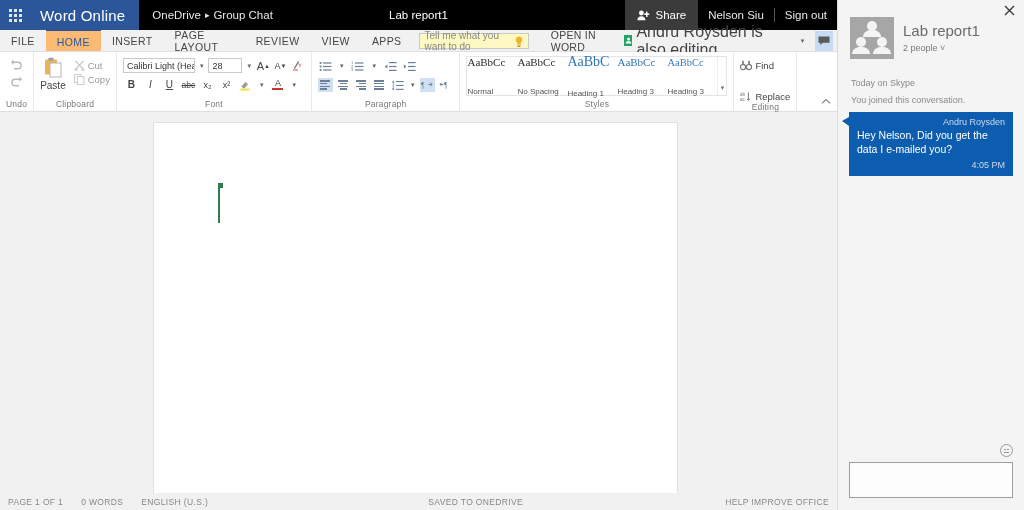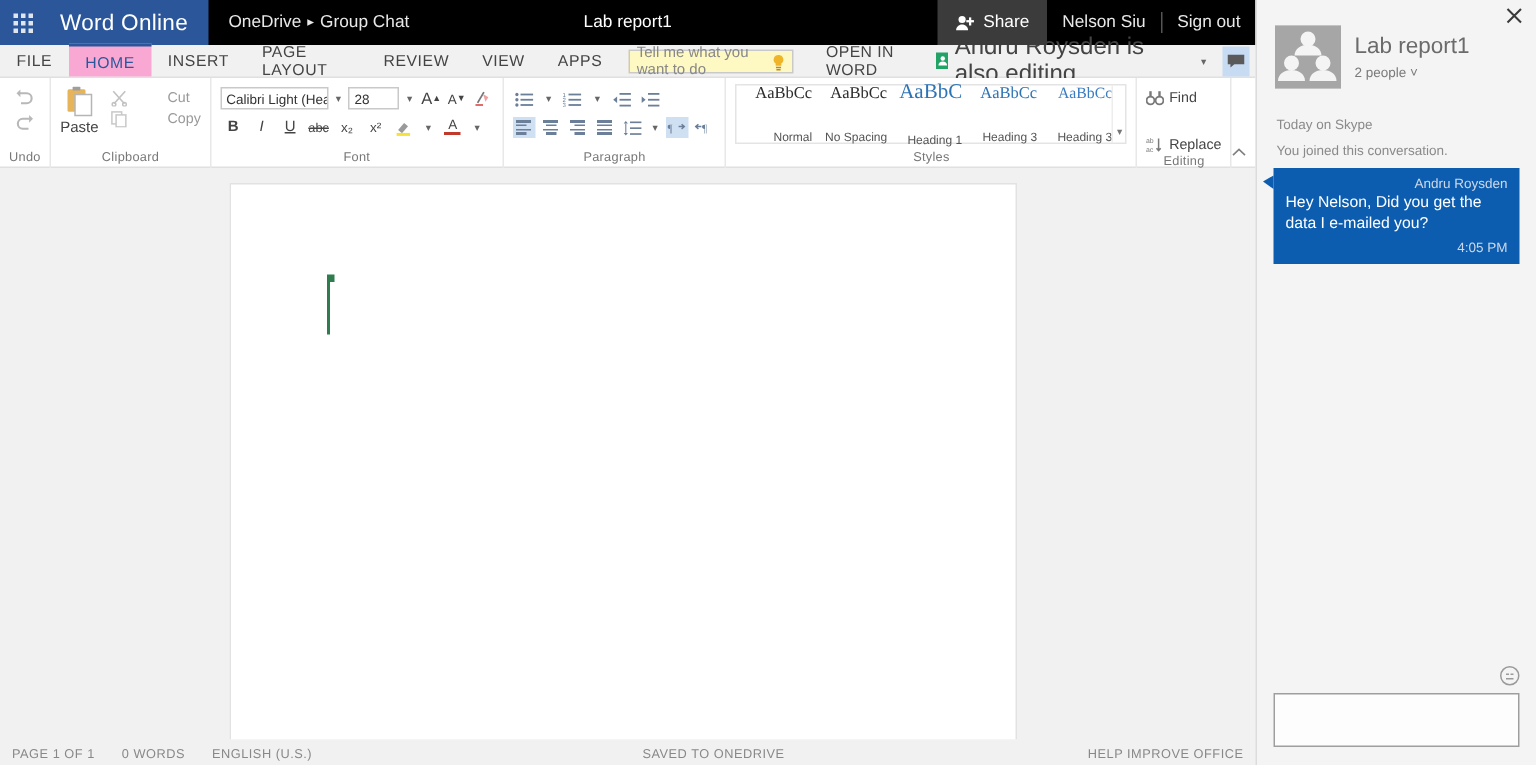--- a/index.html
+++ b/index.html
@@ -29,21 +29,21 @@
                gap: 5px; padding: 0 12px; font-size: 11.5px; }
   .share-btn svg { display: block; }
   .suite-link { color: #e8e8e8; font-size: 11.5px; padding: 0 10px; }
   .vdiv { width: 1px; height: 14px; background: #555; }
 
   
   .tabrow { height: 22px; background: #f1f1f1; display: flex; align-items: stretch;
             border-bottom: 1px solid #e0e0e0; position: relative; }
   .tab { font-size: 10.5px; color: #444; padding: 0 11px; display: flex; align-items: center;
          letter-spacing: .4px; }
-  .tab.active { background: #f9a8d4; color: #2b579a; border-top: 2px solid #2b579a;
+  .tab.active { background: #fdba74; color: #2b579a; border-top: 2px solid #2b579a;
                 margin-top: -1px; padding-top: 1px; }
   .tellme { width: 140px; height: 16px; background: #fef9c3; border: 1px solid #c9c9c9;
             margin: 3px 0 0 6px; display: flex; align-items: center; padding: 0 5px;
             font-size: 10px; color: #888; position: relative; }
   .bulb { position: absolute; right: 4px; top: 2px; }
   .openword { font-size: 10.5px; color: #444; display: flex; align-items: center;
               padding: 0 10px; margin-left: 12px; letter-spacing: .3px; }
   .coedit { margin-left: auto; display: flex; align-items: center; gap: 4px; padding-right: 4px; }
   .coedit-txt { font-size: 16px; color: #444; }
   .person-badge { width: 11px; height: 11px; background: #21a366; display: inline-flex;
@@ -54,21 +54,21 @@
   
   .ribbon { height: 60px; background: #fff; border-bottom: 1px solid #e0e0e0;
             display: flex; align-items: stretch; position: relative; }
   .grp { display: flex; flex-direction: column; align-items: center; justify-content: space-between;
          padding: 3px 6px 0 6px; border-right: 1px solid #e8e8e8; height: 60px; }
   .grp-body { display: flex; align-items: flex-start; gap: 2px; flex: 1; padding-top: 1px; }
   .grp-label { font-size: 8.5px; color: #777; padding-bottom: 3px; letter-spacing: .2px; }
   .btn { display: flex; align-items: center; justify-content: center; color: #5a5a5a; }
   .icol { display: flex; flex-direction: column; gap: 3px; }
   .irow { display: flex; align-items: center; gap: 3px; }
-  .lbl-sm { font-size: 9.5px; color: #9a9a9a; margin-left: 24px; }
+  .lbl-sm { font-size: 9.5px; color: #9a9a9a; }
   .lbl-dk { font-size: 9.5px; color: #444; }
   .paste-col { display: flex; flex-direction: column; align-items: center; gap: 1px; }
   .paste-lbl { font-size: 10px; color: #444; }
 
   .fontname { width: 72px; height: 15px; border: 1px solid #c9c9c9; background: #fff;
               font-size: 9px; color: #333; display: flex; align-items: center; padding: 0 3px;
               overflow: hidden; white-space: nowrap; }
   .fontsize { width: 34px; height: 15px; border: 1px solid #c9c9c9; background: #fff;
               font-size: 9px; color: #333; display: flex; align-items: center; padding: 0 3px; }
   .caret { font-size: 7px; color: #666; padding: 0 3px; }
@@ -78,21 +78,21 @@
   .fbtn.u { text-decoration: underline; }
   .fbtn.strike { text-decoration: line-through; font-size: 8.5px; }
 
   .pbtn { width: 15px; height: 14px; display: flex; align-items: center; justify-content: center; }
   .pbtn.on { background: #cfe0f3; }
   .bars { display: flex; flex-direction: column; gap: 1.5px; width: 10px; }
   .bars i { display: block; height: 1.2px; background: #6b7f99; }
 
   .styles-wrap { display: flex; align-items: stretch; gap: 0; border: 1px solid #e4e4e4;
                  height: 40px; margin-top: 1px; }
-  .style { width: 50px; display: flex; flex-direction: column; align-items: flex-end;
+  .style { width: 50px; display: flex; flex-direction: column; align-items: flex-start;
            justify-content: center; gap: 19px; }
   .style .preview { font-size: 11px; color: #2d2d2d; font-family: "Liberation Serif", serif; }
   .style .preview.h1 { font-size: 14px; color: #2e74b5; }
   .style .preview.h2 { font-size: 11px; color: #2e74b5; }
   .style .preview.h3 { font-size: 10.5px; color: #3a7cc0; }
   .style .nm { font-size: 8px; color: #555; }
   .style-more { width: 9px; display: flex; align-items: flex-end; justify-content: center;
                 font-size: 7px; color: #777; padding-bottom: 3px; border-left: 1px solid #ededed; }
   .ribbon-collapse { position: absolute; right: 6px; bottom: 4px; font-size: 9px; color: #777; }
 

